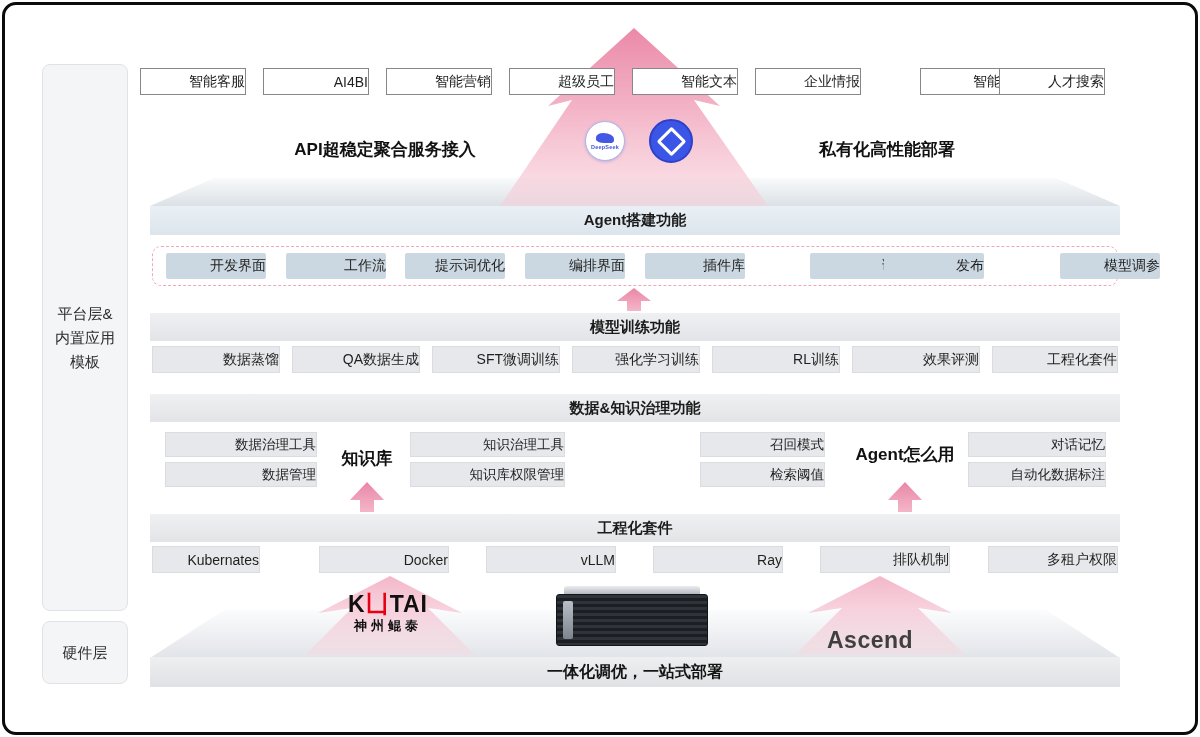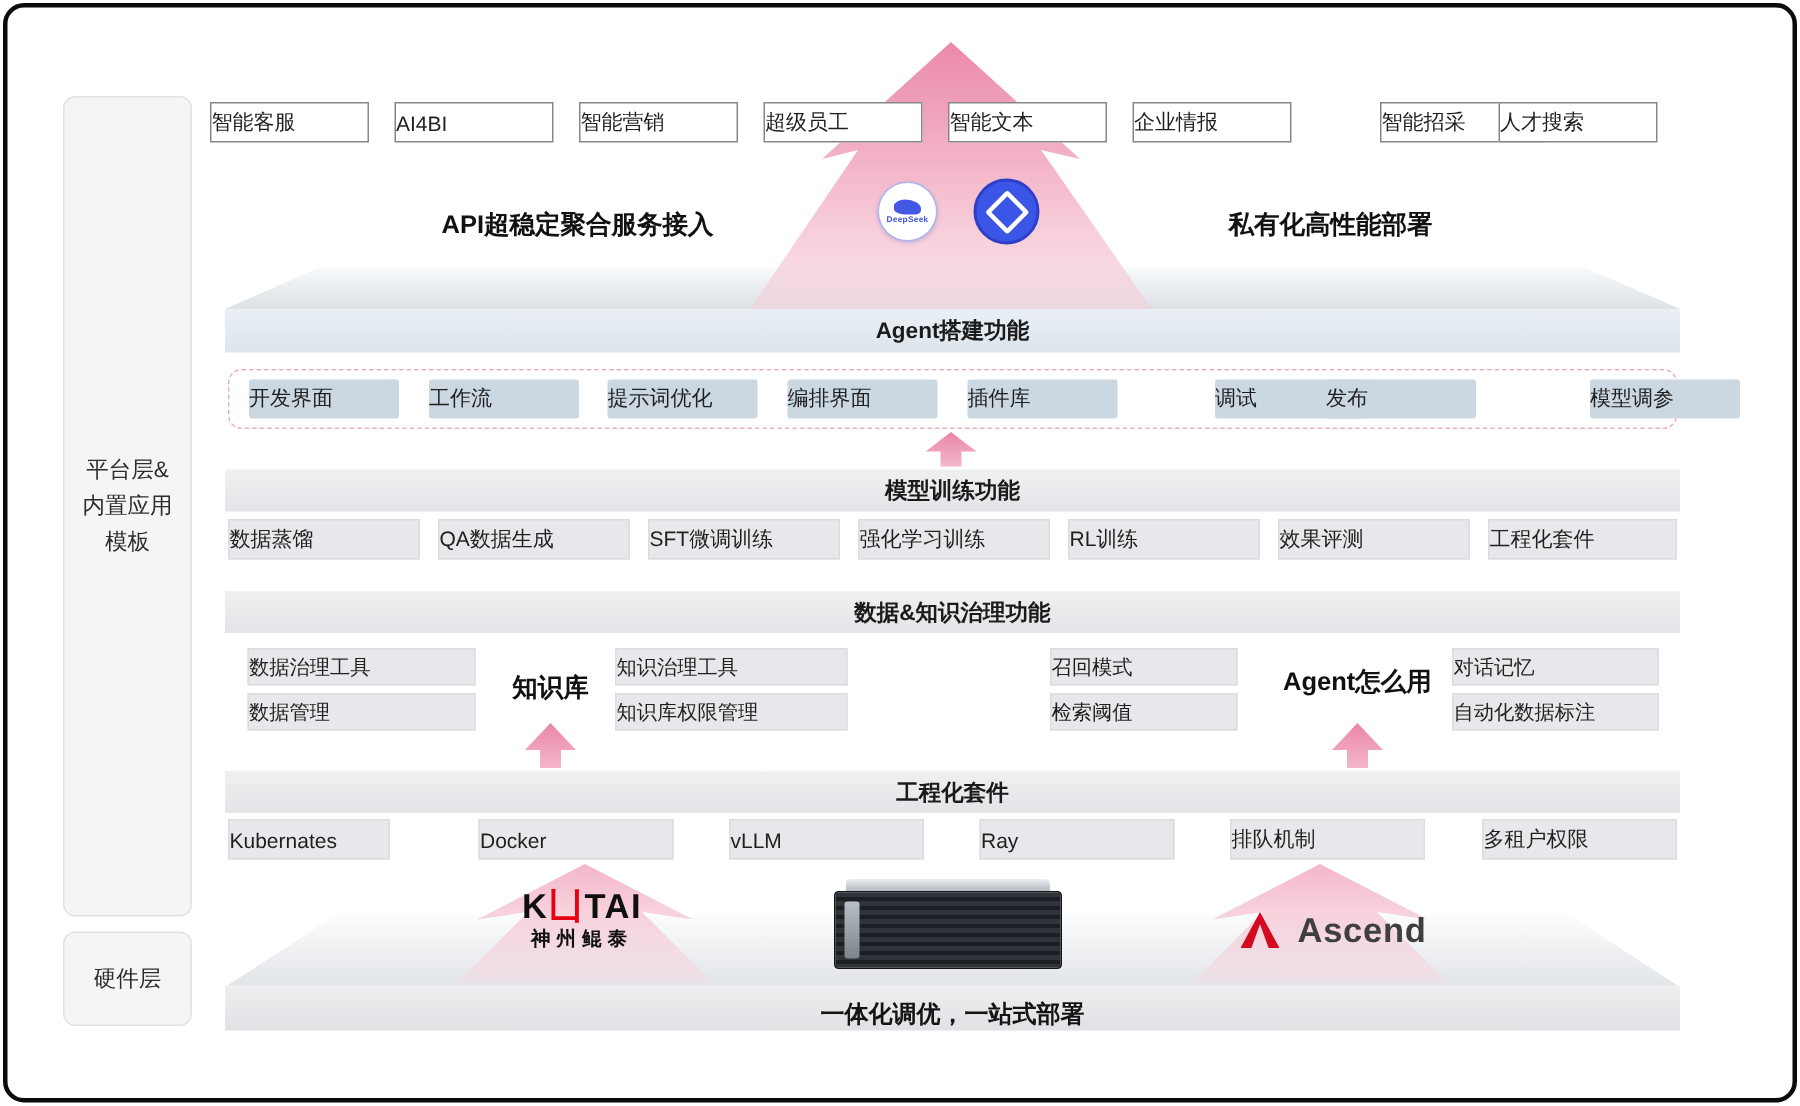--- a/index.html
+++ b/index.html
@@ -8,21 +8,21 @@
     background:#ffffff;
     font-family:"Liberation Sans","DejaVu Sans",sans-serif;
     color:#1f1f1f;
   }
   .frame{
     position:absolute;inset:2px;border:3px solid #0b0b0b;border-radius:14px;
     pointer-events:none;z-index:5;
   }
   .fx{position:absolute;left:0;top:0;z-index:1;}
   .abs{position:absolute;box-sizing:border-box;}
-  .cbox{display:flex;align-items:center;justify-content:flex-start;text-align:center;z-index:2;}
+  .cbox{display:flex;align-items:center;justify-content:flex-end;text-align:center;z-index:2;}
   .app-box{background:#ffffff;border:1px solid #878787;height:27px;font-size:14px;}
   .agent-box{background:#cbd8e2;height:26px;font-size:14px;border-radius:2px;}
   .gray-box{background:#e6e8eb;border:1px solid #dadce0;height:27px;font-size:14px;}
   .small-box{background:#e6e8eb;border:1px solid #dadce0;height:25px;font-size:13.5px;}
   .banner{
     position:absolute;left:150px;width:970px;display:flex;align-items:center;justify-content:center;
     font-weight:700;font-size:15px;color:#1b1b1b;z-index:2;box-sizing:border-box;
   }
   .banner-blue{background:linear-gradient(#eaf0f5,#dce5ec);}
   .banner-gray{background:linear-gradient(#eef0f2,#e2e4e7);}
@@ -43,41 +43,41 @@
   .logo-circle{position:absolute;border-radius:50%;display:flex;flex-direction:column;align-items:center;justify-content:center;z-index:3;box-sizing:border-box;}
   .deepseek-circle{background:#ffffff;border:1.5px solid #aab4ef;box-shadow:0 1px 3px rgba(60,80,200,.25);}
   .whale{width:18px;height:10px;background:#4458e3;border-radius:65% 95% 35% 75% / 70% 100% 45% 55%;}
   .deepseek-word{font-size:5.5px;font-weight:700;color:#4256e0;margin-top:1px;letter-spacing:.2px;}
   .knot-circle{background:#3b55e6;border:2px solid #2e3fc9;}
   .knot{width:15px;height:15px;border:3px solid #ffffff;transform:rotate(45deg);border-radius:2px;}
   .kuntai{position:absolute;display:flex;flex-direction:column;align-items:center;z-index:3;}
   .kuntai-main{font-size:23px;font-weight:800;letter-spacing:1px;color:#101010;line-height:24px;}
   .kuntai-symbol{color:#e60012;font-weight:800;}
   .kuntai-sub{font-size:13px;font-weight:700;letter-spacing:4px;color:#101010;margin-top:1px;}
-  .ascend{position:absolute;display:flex;align-items:center;gap:12px;z-index:3;}
+  .ascend{position:absolute;display:flex;align-items:center;gap:23px;z-index:3;flex-direction:column;}
   .ascend-glyph{
     width:26px;height:24px;background:#d40b1e;display:inline-block;
     clip-path:polygon(50% 0,100% 100%,72% 100%,50% 34%,28% 100%,0 100%);
   }
   .ascend-text{font-size:23px;font-weight:600;color:#3f3f3f;letter-spacing:.5px;}
   .server{position:absolute;z-index:3;}
   .server-top{height:8px;margin:0 8px;background:linear-gradient(#eceef0,#b4bac1);border-radius:3px 3px 0 0;}
   .server-body{
     height:50px;border-radius:3px;border:1px solid #121417;
     background:repeating-linear-gradient(180deg,#2f343a 0 3px,#1b1e22 3px 6px);
     position:relative;overflow:hidden;
   }
   .server-body:after{
     content:"";position:absolute;left:6px;top:6px;width:10px;height:38px;
     background:linear-gradient(#b9bfc6,#7d848c);border-radius:2px;
   }
   .bottom-banner{
     position:absolute;left:150px;top:657px;width:970px;height:30px;
     background:linear-gradient(#edeff1,#dfe1e4);
-    display:flex;align-items:flex-end;justify-content:center;
+    display:flex;align-items:center;justify-content:center;
     font-size:16px;font-weight:700;color:#141414;z-index:2;
   }
 </style>
 </head>
 <body>
 
 <svg class="fx" width="1200" height="737" viewBox="0 0 1200 737">
   <defs>
     <linearGradient id="gBig" x1="0" y1="1" x2="0" y2="0">
       <stop offset="0" stop-color="#f7cfd9" stop-opacity="0.55"></stop>

